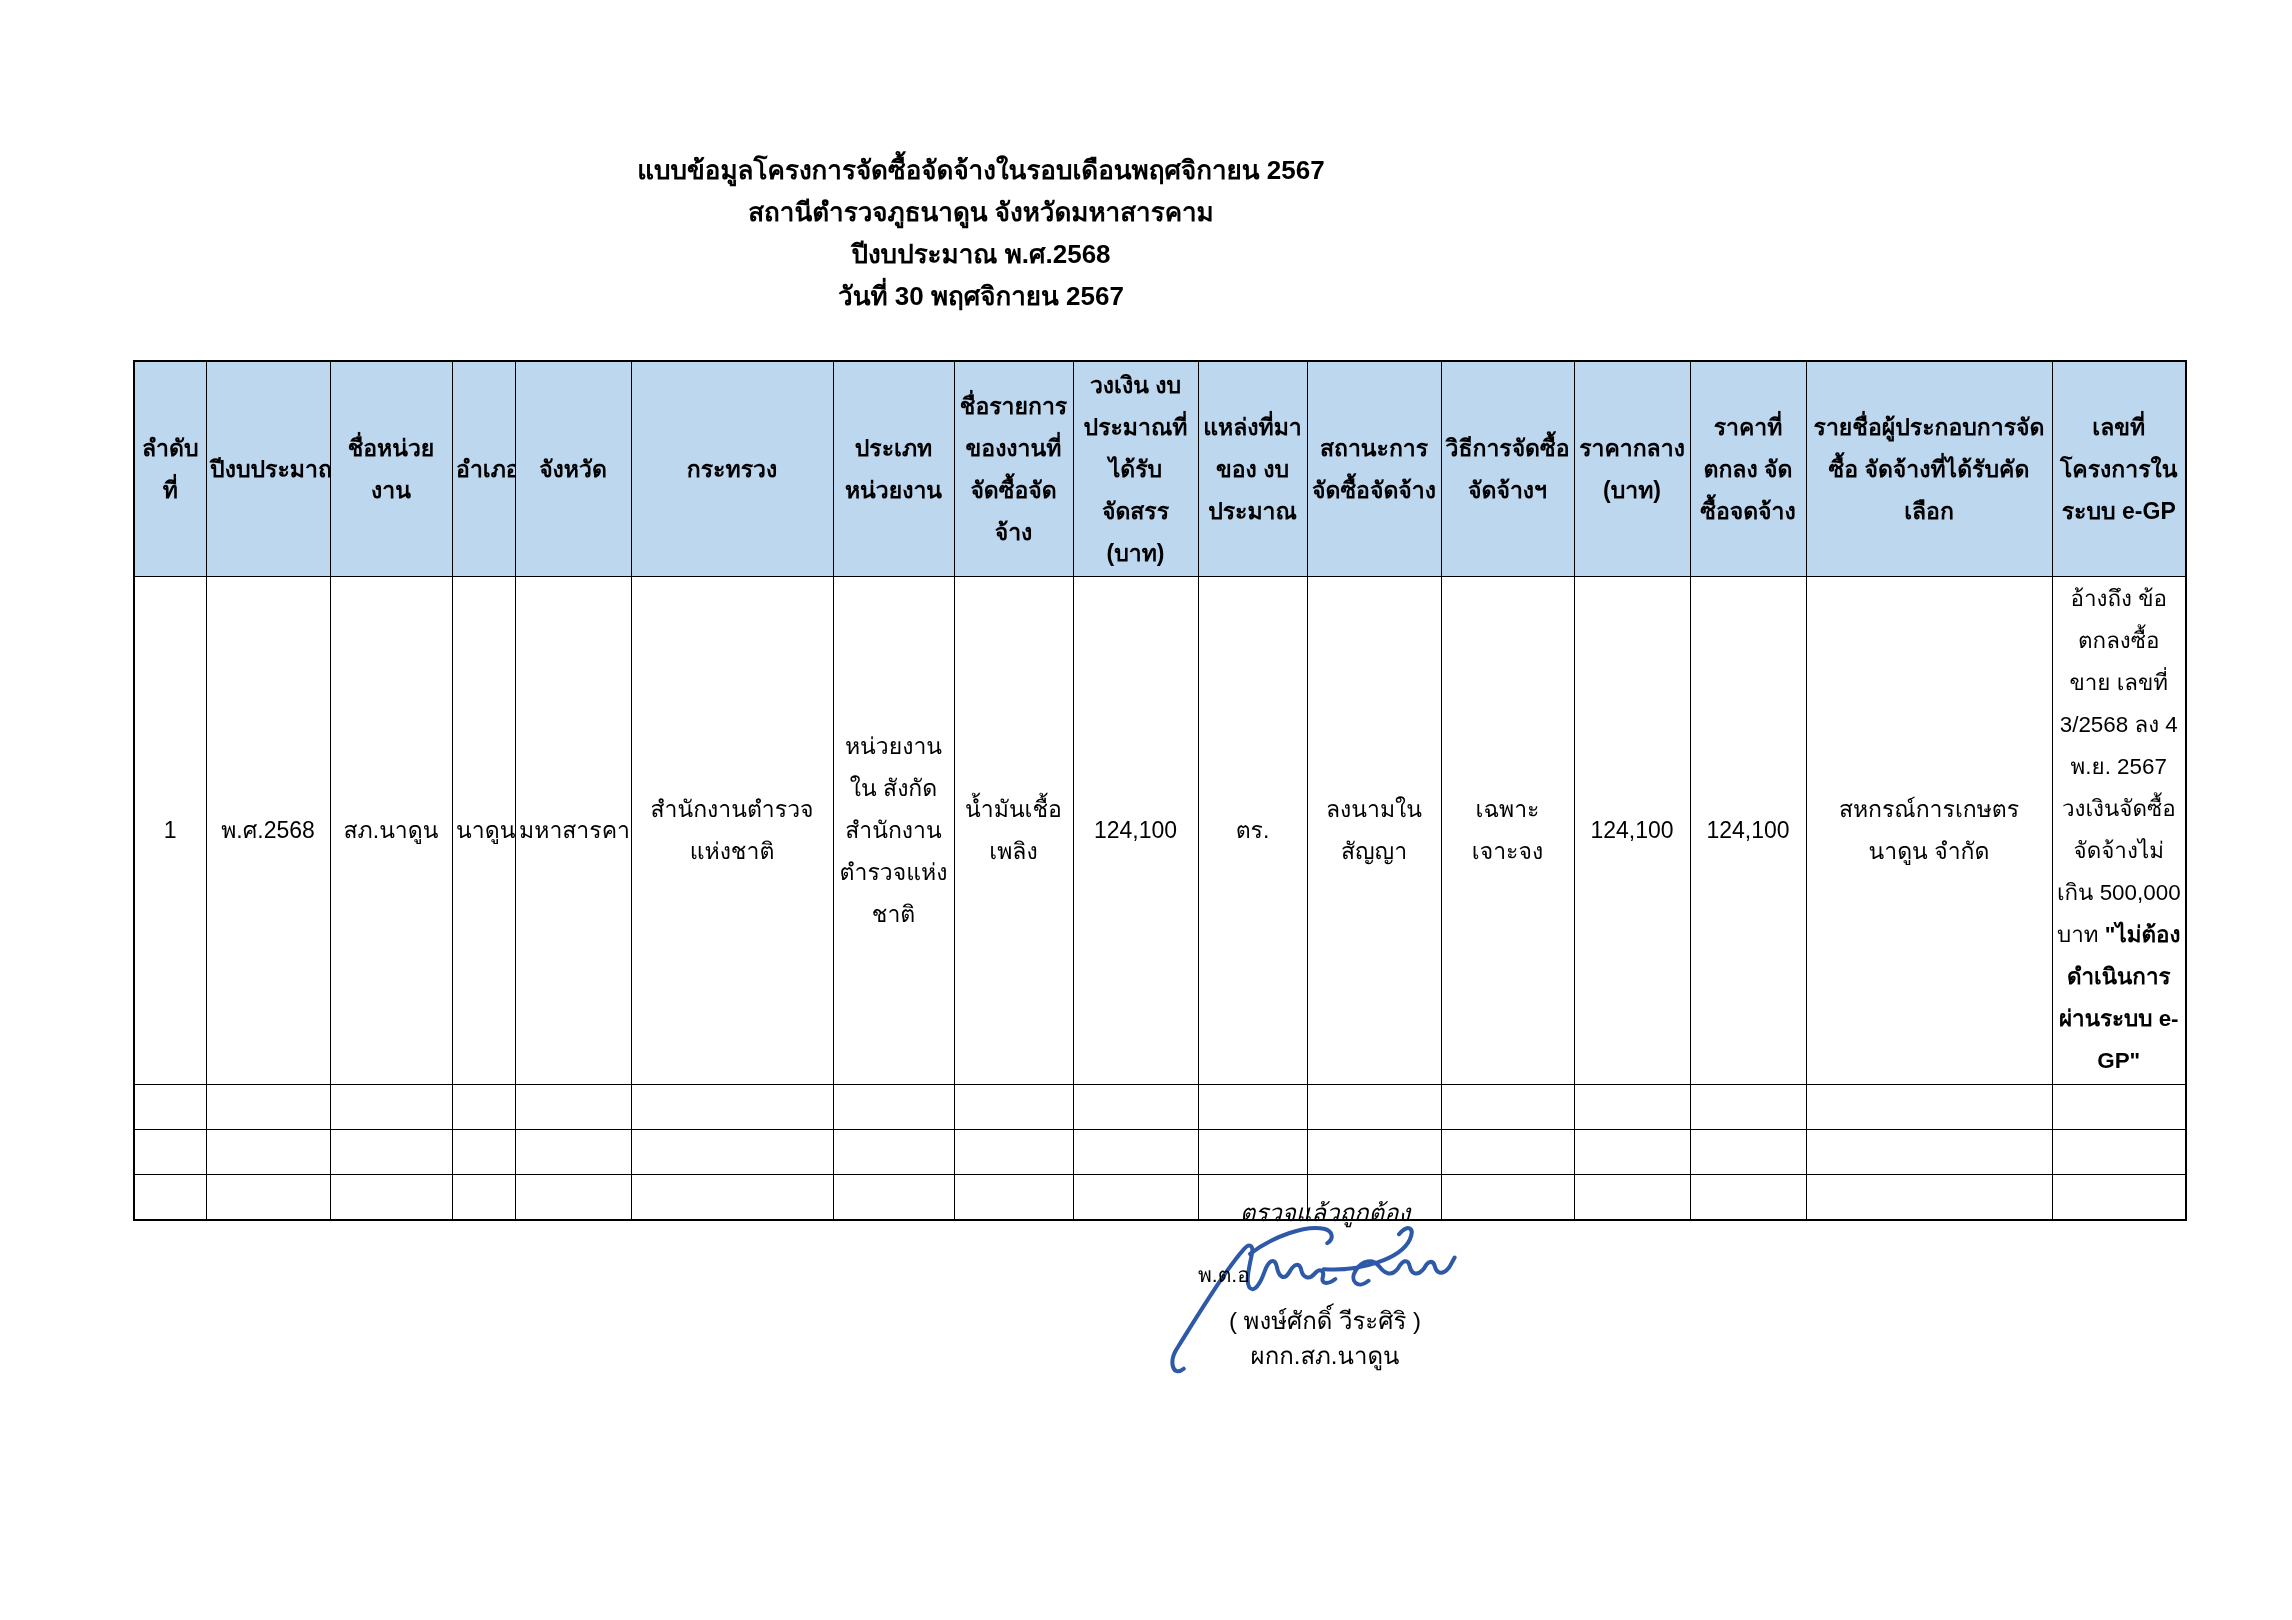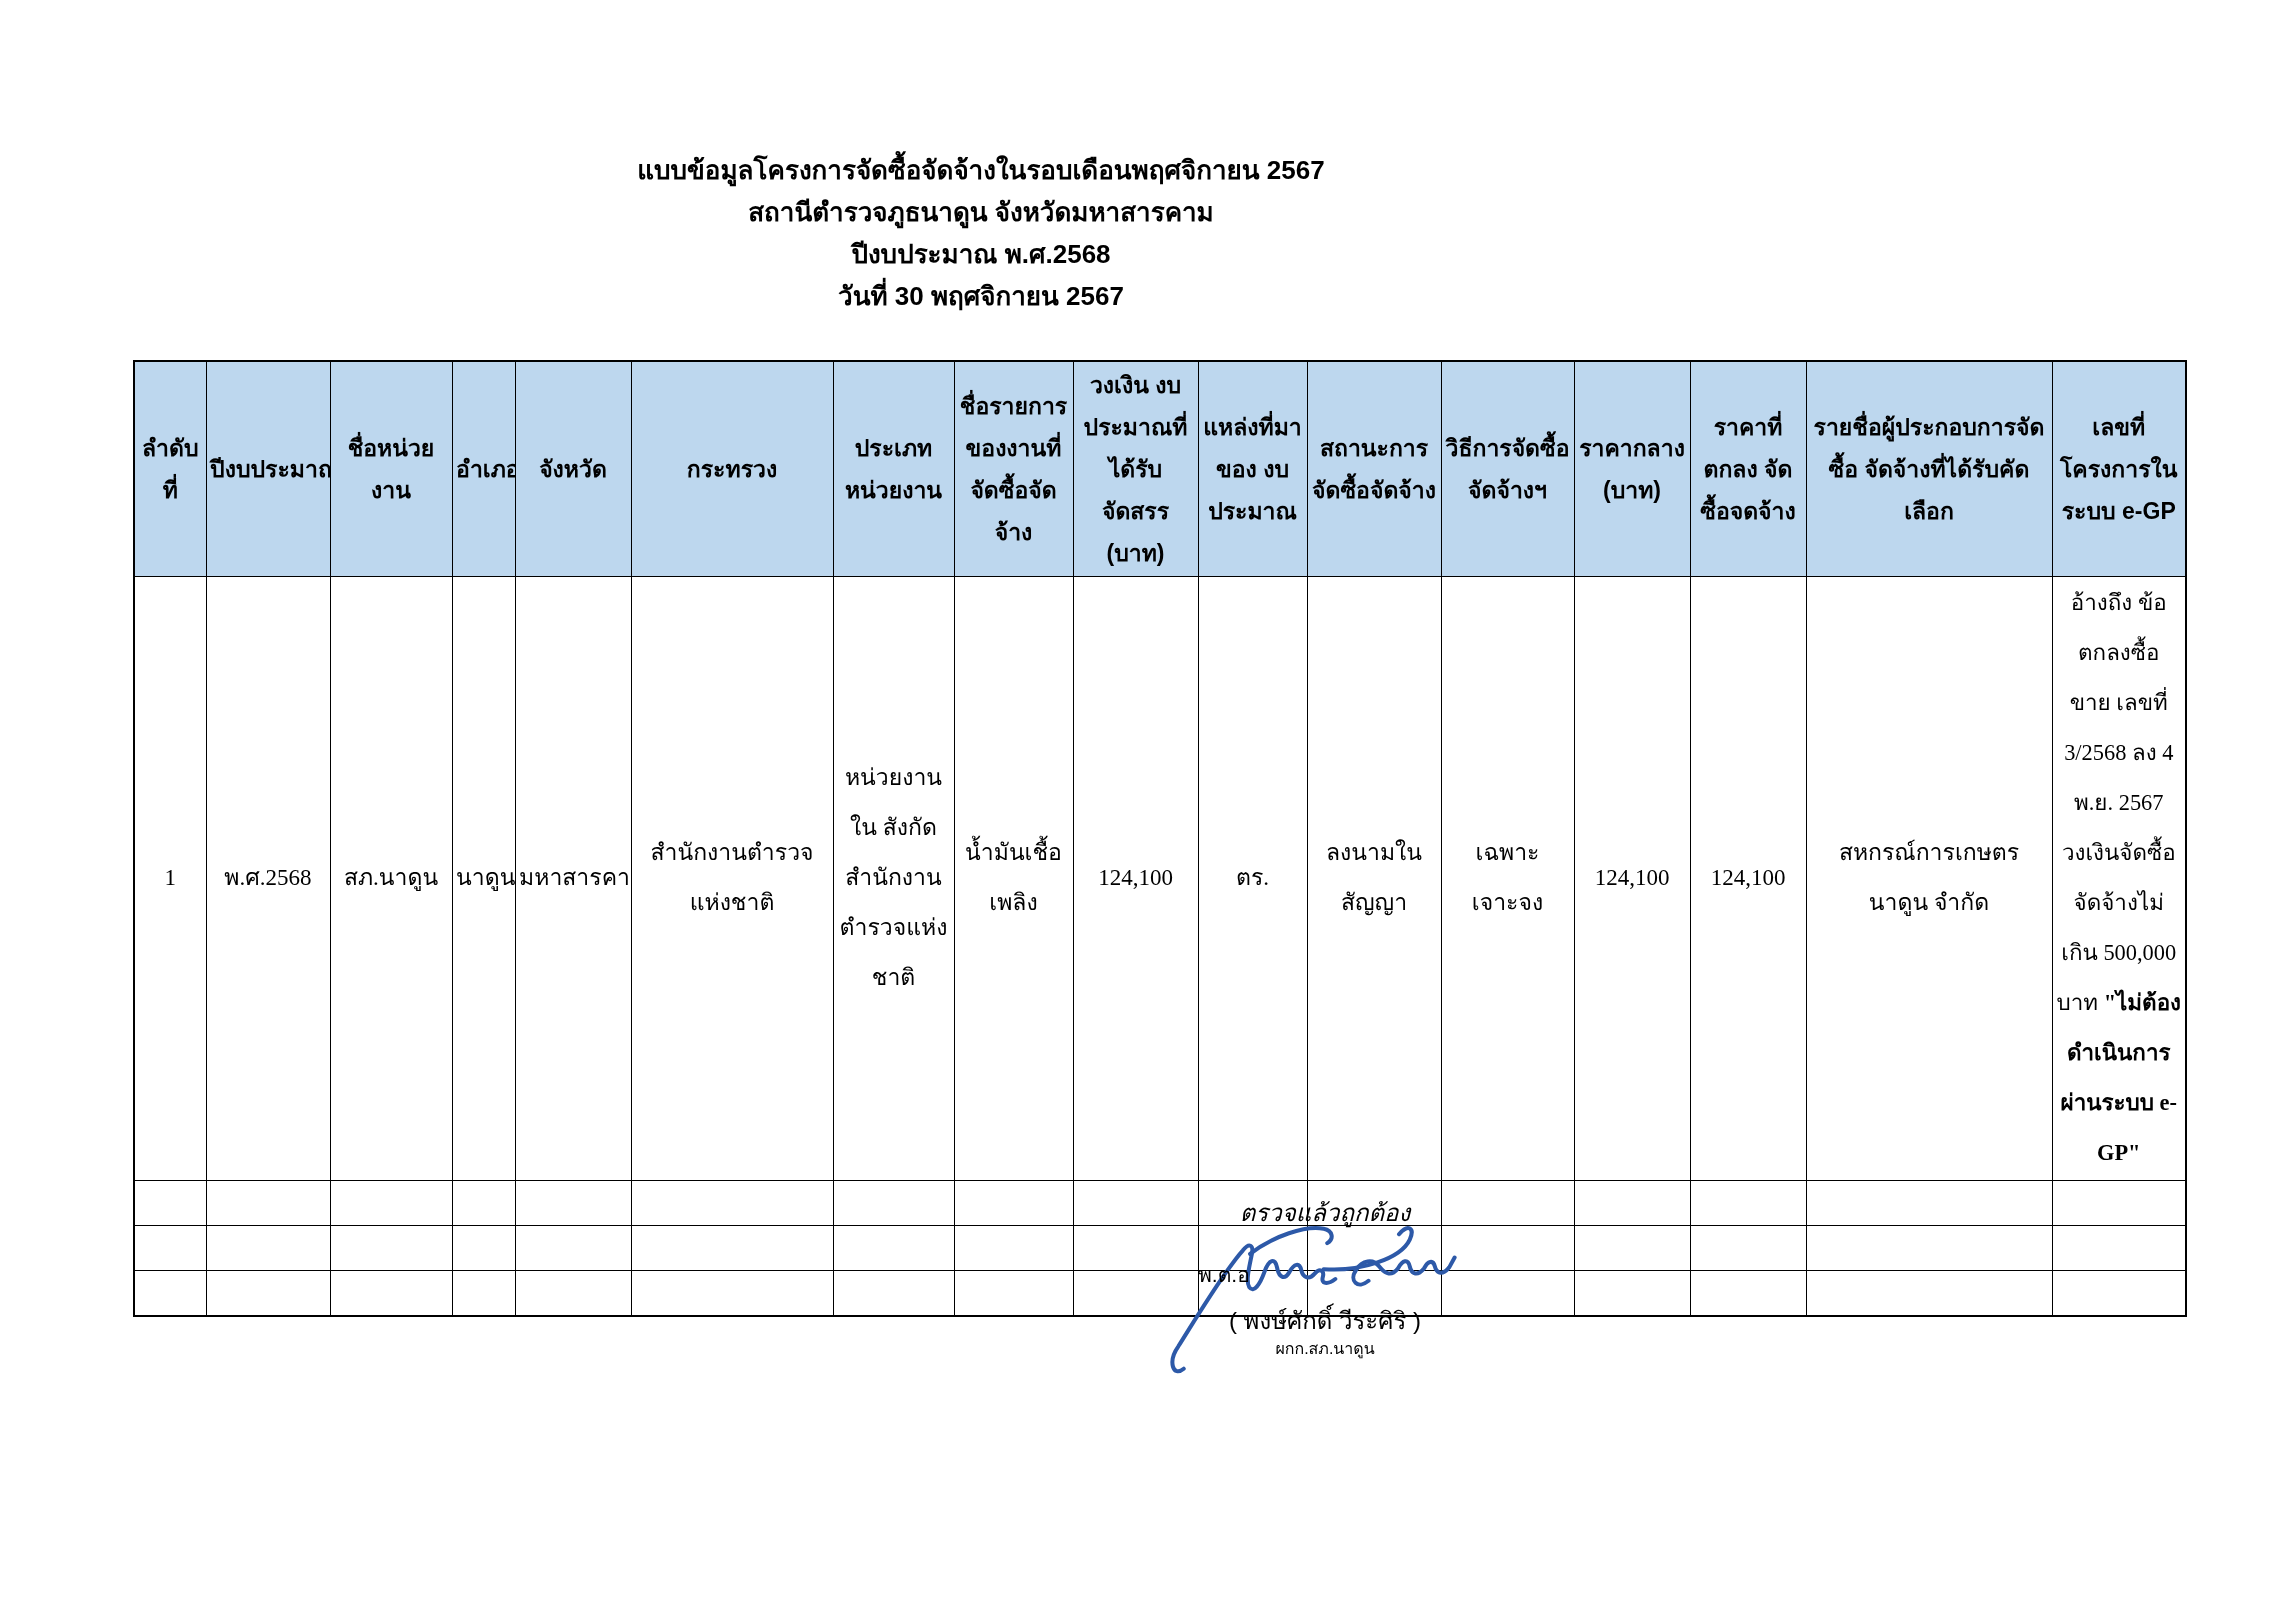--- a/index.html
+++ b/index.html
@@ -43,21 +43,21 @@
     padding: 1.8px 3.6px;
     overflow: hidden;
   }
   .proc-table thead tr { height: 184px; }
   .proc-table th {
     background: #bdd7ee;
     font-weight: bold;
     line-height: 42px;
   }
   .proc-table tr.data-row { height: 506px; }
-  .proc-table tr.data-row td { line-height: 50px; font-family: Liberation Serif, serif; }
+  .proc-table tr.data-row td { line-height: 42px; }
   .proc-table tr.empty-row { height: 45px; }
   .egp-cell { font-size: 22.4px; line-height: 41px; }
   .egp-bold { font-weight: bold; }
 
   
   .sign-block { position: absolute; left: 1155px; top: 1193px; width: 340px; height: 206px; }
   .sign-verified {
     position: absolute; left: 0; top: 0; width: 340px;
     text-align: center; font-size: 24px; color: #000000; font-style: italic;
   }
@@ -65,21 +65,21 @@
     position: absolute; left: 43px; top: 65px;
     font-size: 21px; color: #000000;
   }
   .sign-svg { position: absolute; left: 9px; top: 25px; width: 296px; height: 166px; }
   .sign-name {
     position: absolute; left: 0; top: 108px; width: 340px;
     text-align: center; font-size: 24px; color: #000000;
   }
   .sign-position {
     position: absolute; left: 0; top: 143px; width: 340px;
-    text-align: center; font-size: 16px; color: #000000;
+    text-align: center; font-size: 24px; color: #000000;
   }
 </style>
 </head>
 <body>
 
 <div class="page">
 
   <div class="title-block">
     <div class="title-line">แบบข้อมูลโครงการจัดซื้อจัดจ้างในรอบเดือนพฤศจิกายน 2567</div>
     <div class="title-line">สถานีตำรวจภูธนาดูน จังหวัดมหาสารคาม</div>

